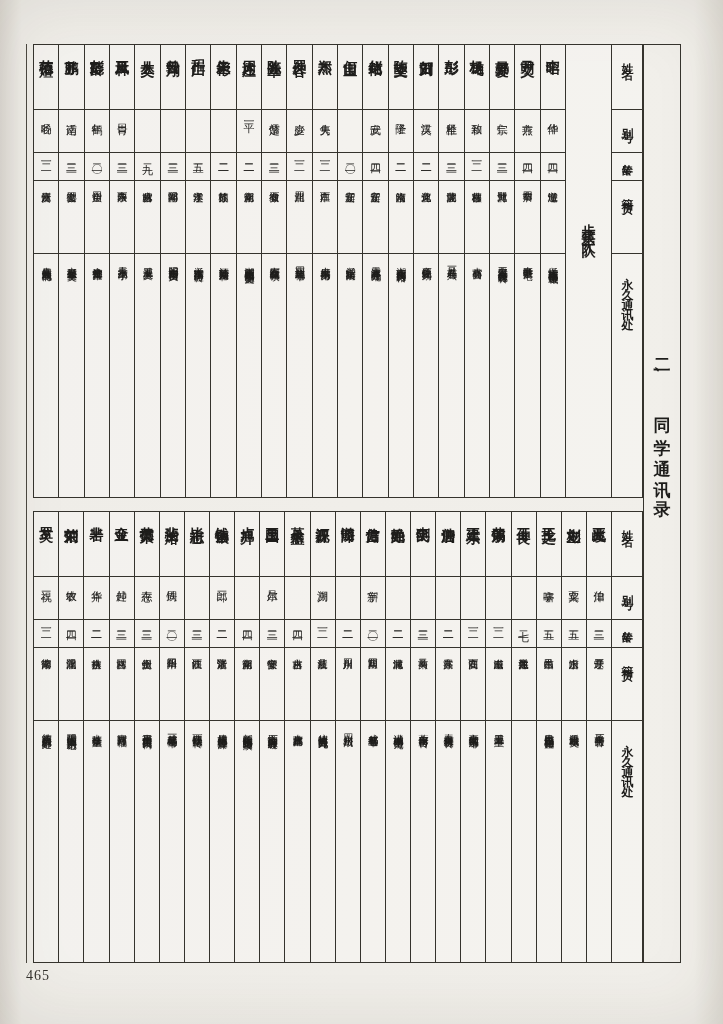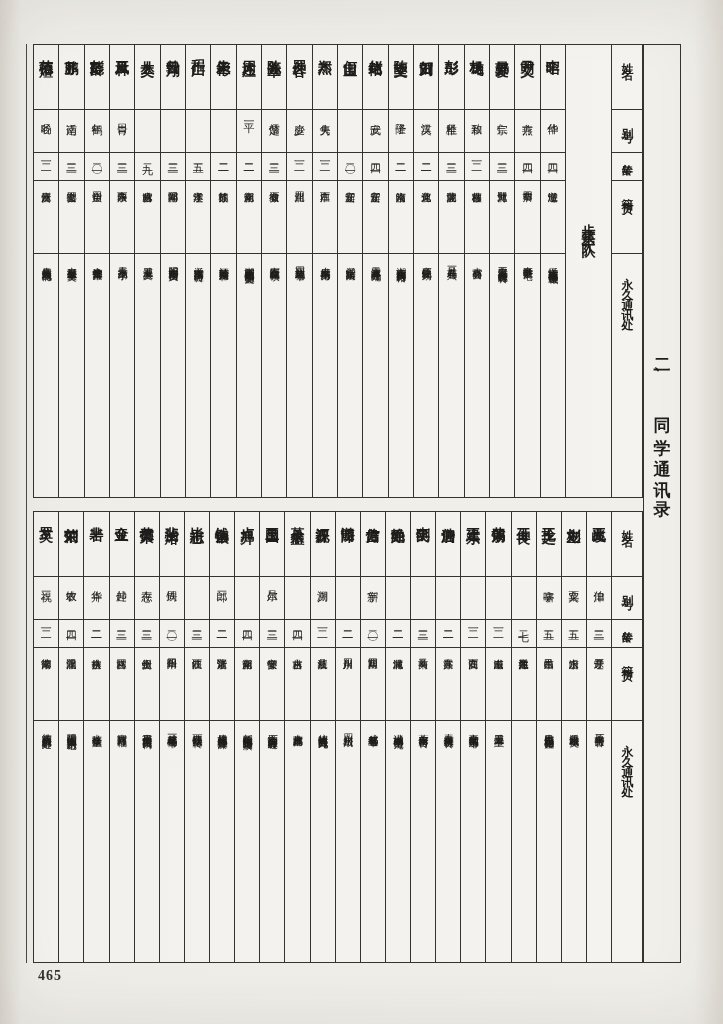--- a/index.html
+++ b/index.html
@@ -61,24 +61,23 @@
   .c-age   .v { font-size:11px; padding-top:2px; line-height:12px; }
   .c-native.cell .v { font-size:10px; padding-top:3px; line-height:11px; }
   .c-addr  .v { font-size:10px; padding-top:5px; line-height:12px; max-height:118px; letter-spacing:0.5px; }
   .hcell { font-size:12px; font-weight:600; }
   .hcell .v { padding-top:6px; }
   .hcell.h2 .v { letter-spacing:5px; padding-top:8px; }
   .hcell.h-age .v { letter-spacing:0; padding-top:2px; font-size:11px; }
   .hcell.h-addr .v { letter-spacing:10px; padding-top:14px; }
   .section-text { font-size:14px; font-weight:600; padding-top:168px; line-height:21px; letter-spacing:4px; height:84px; margin:0 auto; }
   .page-number {
-    position:absolute; left:38px; top:968px;
+    position:absolute; left:26px; top:968px;
     font-size:14px; color:#33312c; letter-spacing:1px;
     font-family:"Liberation Serif","DejaVu Serif",serif;
-    font-weight:bold;
   }
 </style>
 </head>
 <body>
 
 <div class="page">
 
   <div class="spine"></div>
 
   <div class="block">

